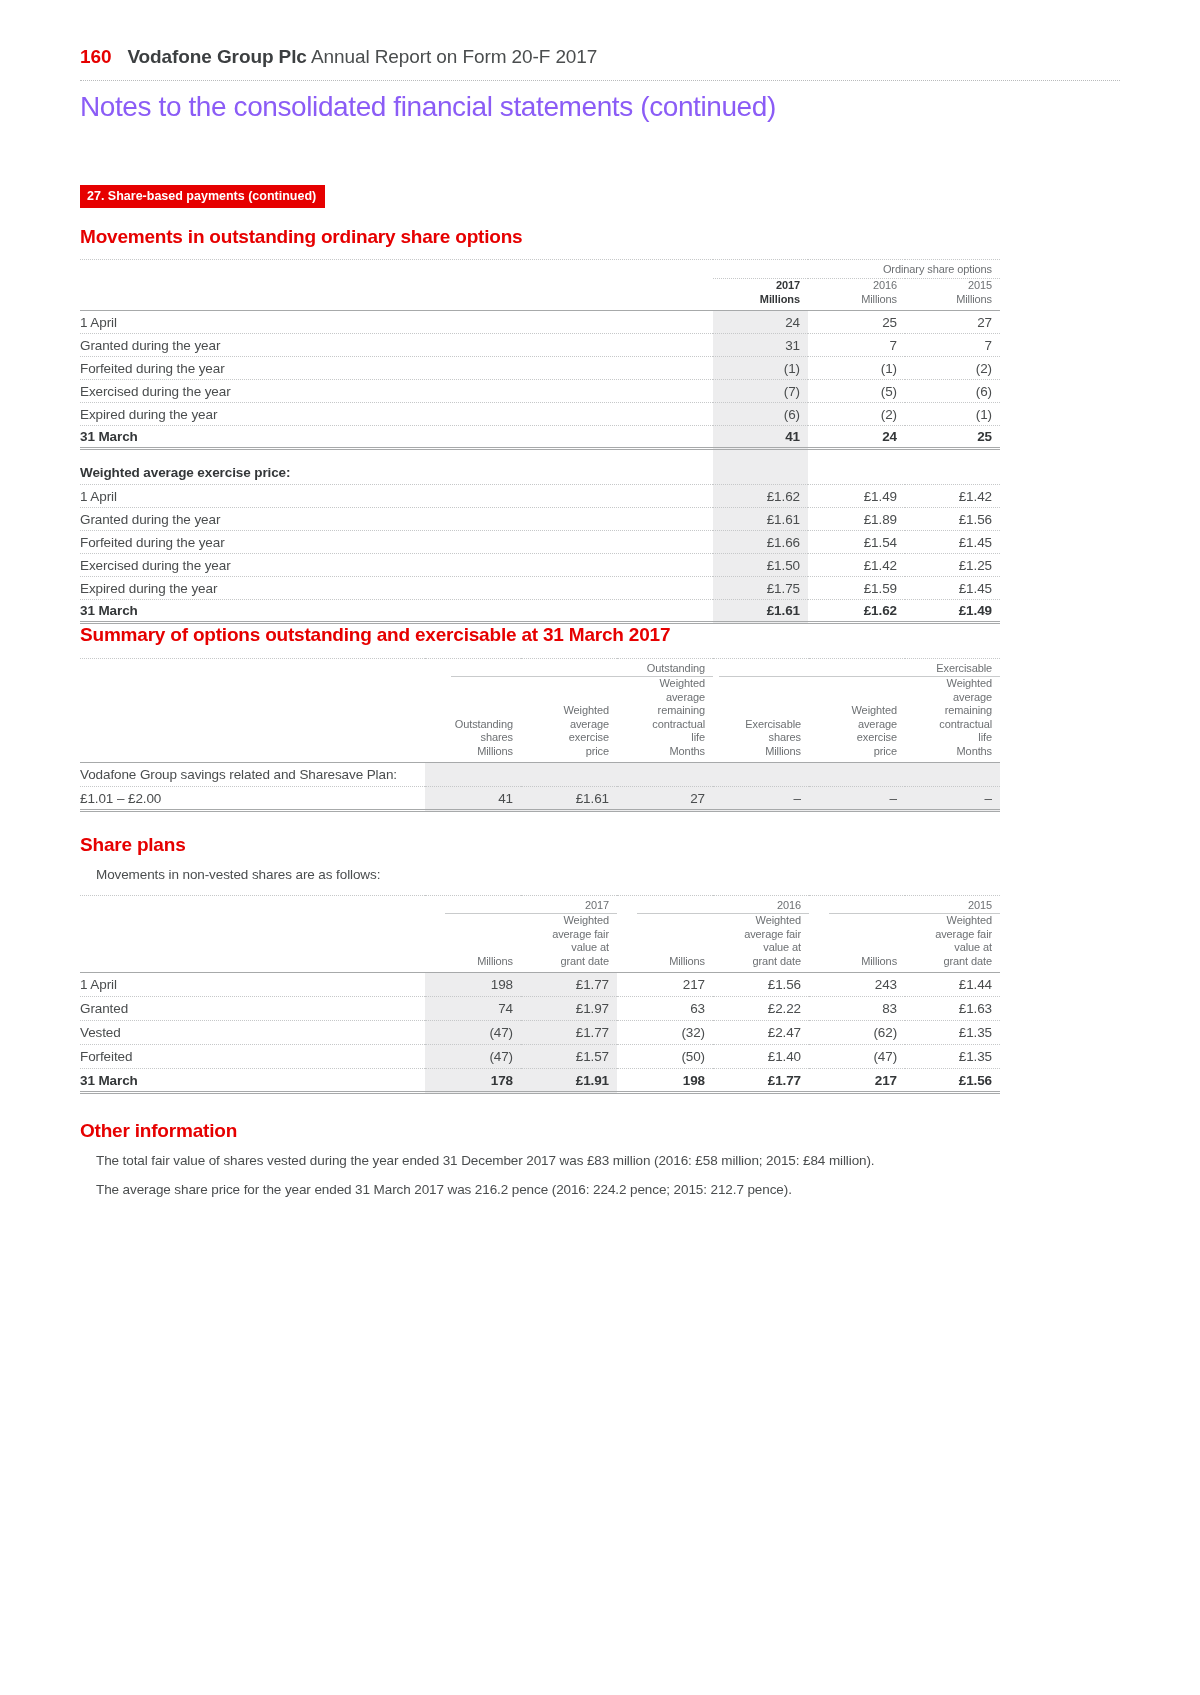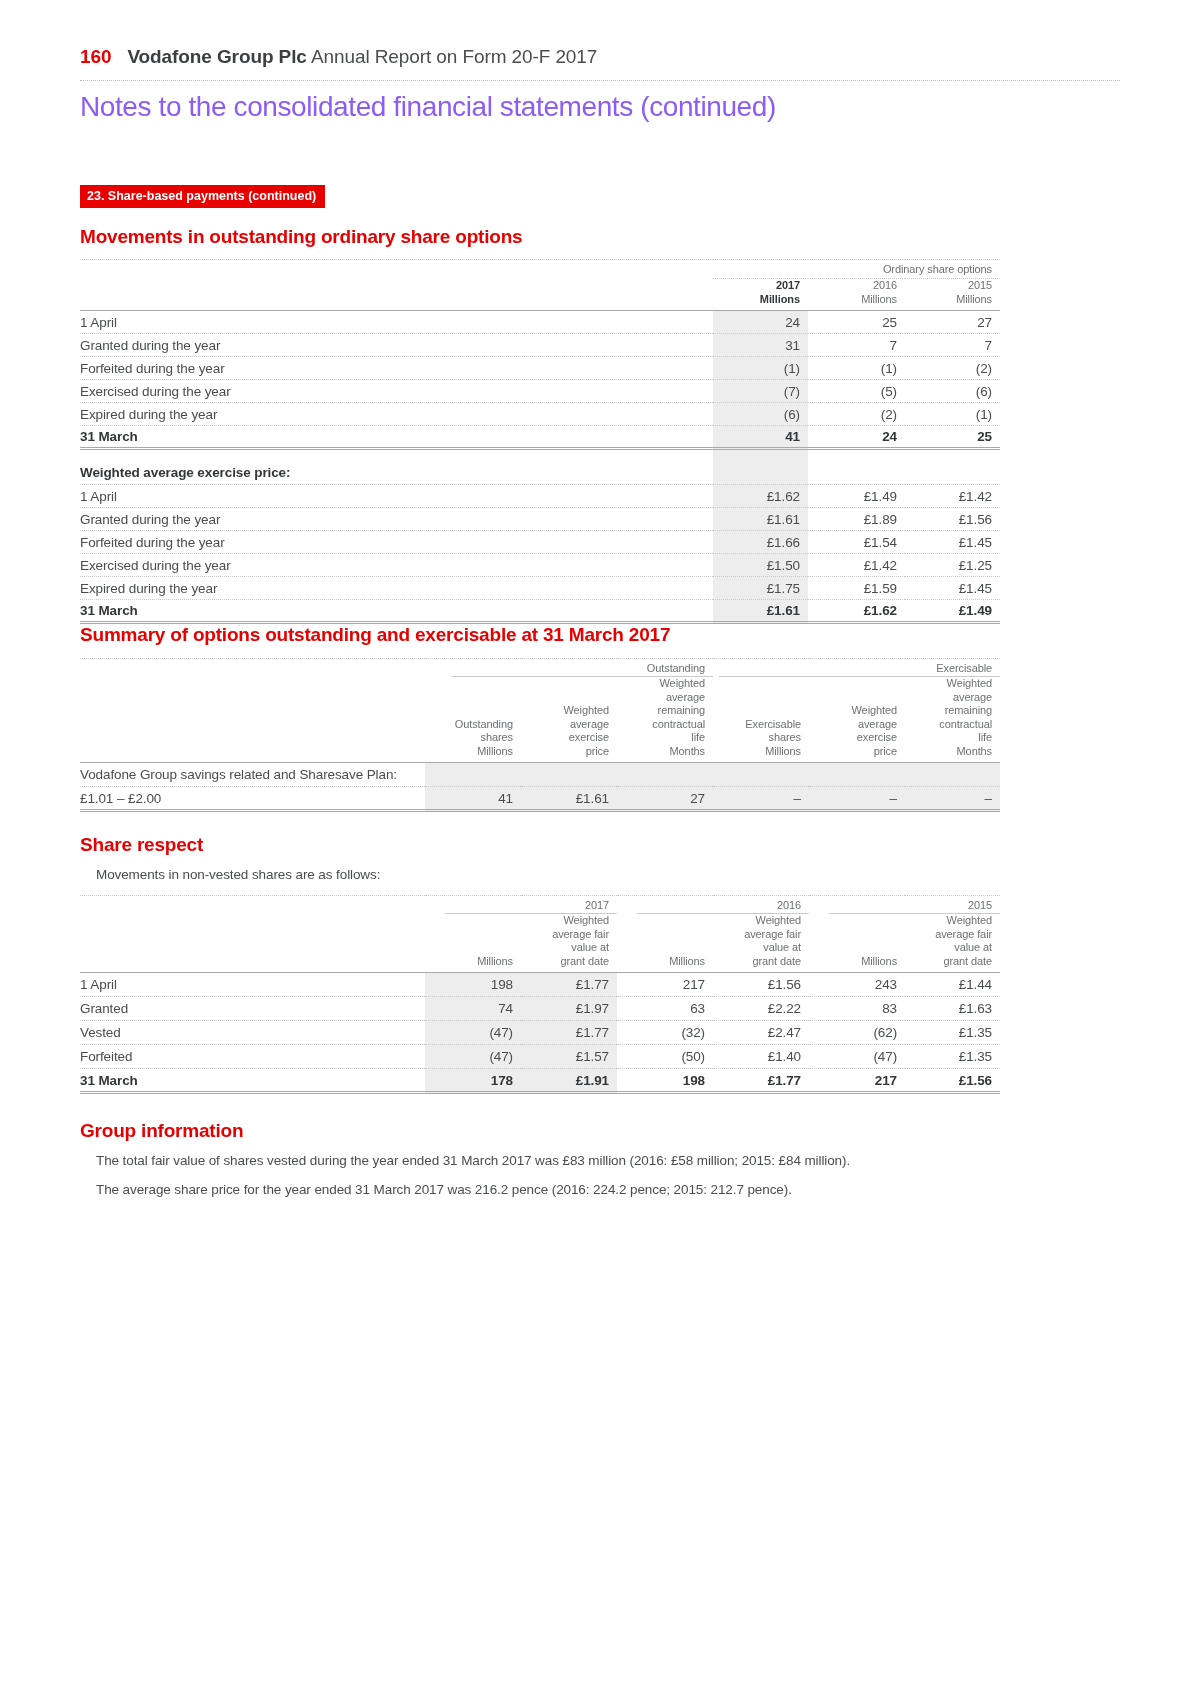--- a/index.html
+++ b/index.html
@@ -77,21 +77,21 @@
 <body>
 
 <div class="content">
 
   <div class="doc-header">
     <span class="pg">160</span><span class="brand">Vodafone Group Plc</span>
     <span class="report">Annual Report on Form 20-F 2017</span>
   </div>
   <h1>Notes to the consolidated financial statements (continued)</h1>
 
-  <div><span class="badge">23. Share-based payments (continued)</span></div>
+  <div><span class="badge">27. Share-based payments (continued)</span></div>
 
   <h2 class="h2-movements">Movements in outstanding ordinary share options</h2>
 
   <table class="t1">
     <colgroup>
         <col style="width:633px">
         <col style="width:95px">
         <col style="width:97px">
         <col style="width:95px">
       </colgroup>
@@ -261,21 +261,21 @@
       <td class="num shade">41</td>
       <td class="num shade">£1.61</td>
       <td class="num shade">27</td>
       <td class="num shade">–</td>
       <td class="num shade">–</td>
       <td class="num shade">–</td>
     </tr>
   </tbody>
     </table>
 
-  <h2 class="h2-awards">Share respect</h2>
+  <h2 class="h2-awards">Share plans</h2>
   <p class="para first">Movements in non-vested shares are as follows:</p>
 
   <table class="t3">
     <colgroup>
         <col style="width:345px">
         <col style="width:96px">
         <col style="width:96px">
         <col style="width:96px">
         <col style="width:96px">
         <col style="width:96px">
@@ -353,17 +353,17 @@
       <td class="num shade">178</td>
       <td class="num shade">£1.91</td>
       <td class="num">198</td>
       <td class="num">£1.77</td>
       <td class="num">217</td>
       <td class="num">£1.56</td>
     </tr>
   </tbody>
     </table>
 
-  <h2 class="h2-other">Group information</h2>
-  <p class="para first prewrap">The total fair value of shares vested during the year ended 31 March 2017 was £83 million (2016: £58 million; 2015: £84 million).</p>
+  <h2 class="h2-other">Other information</h2>
+  <p class="para first prewrap">The total fair value of shares vested during the year ended 31 December 2017 was £83 million (2016: £58 million; 2015: £84 million).</p>
   <p class="para prewrap">The average share price for the year ended 31 March 2017 was 216.2 pence (2016: 224.2 pence; 2015: 212.7 pence).</p>
 
 </div>
 
 </body></html>

